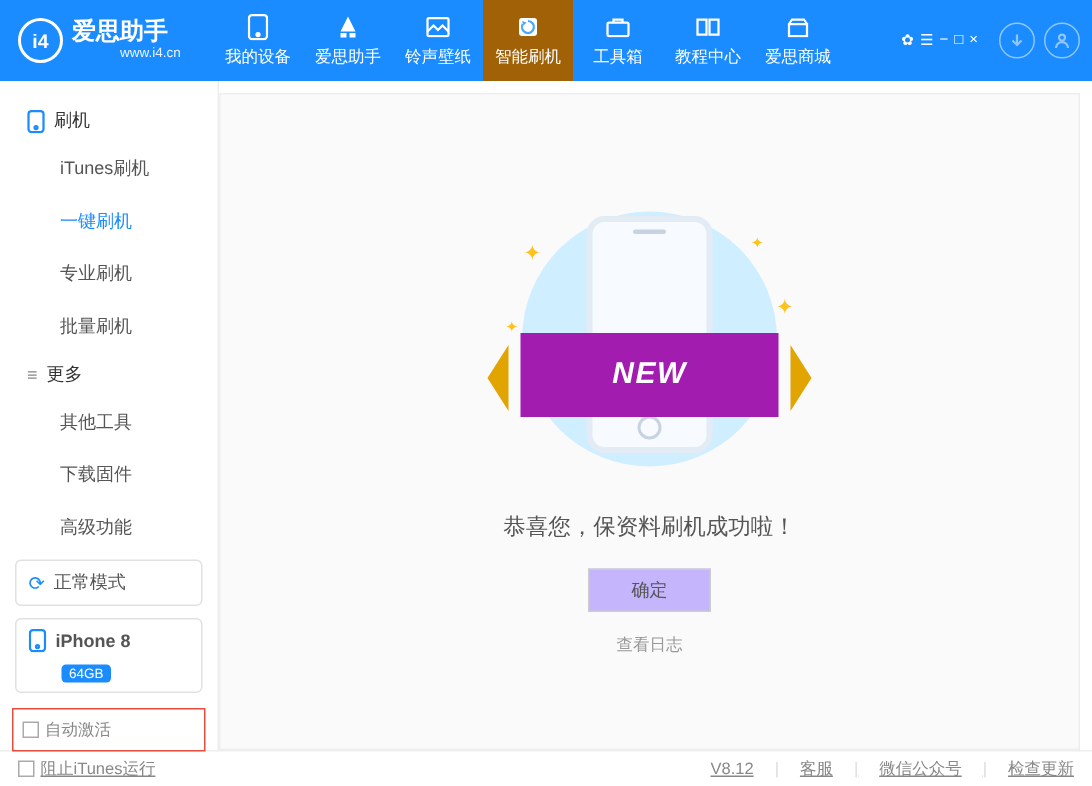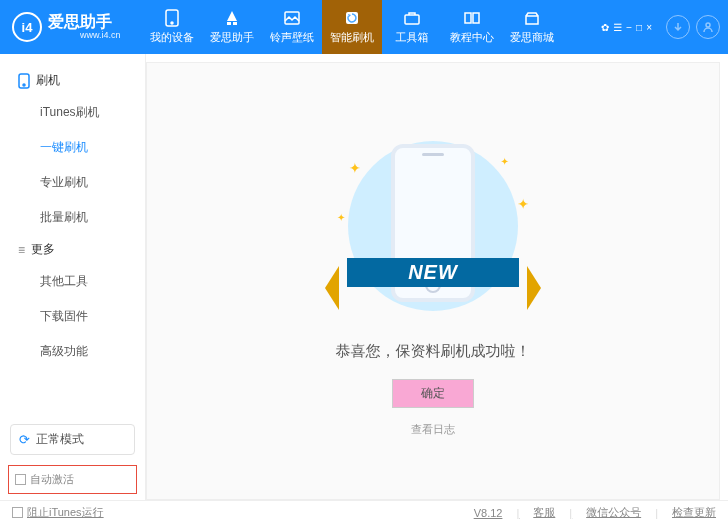--- a/index.html
+++ b/index.html
@@ -27,29 +27,29 @@
 .badge { display: inline-block; background: #1a8cff; color: #fff; font-size: 9px; padding: 1px 5px; border-radius: 3px; margin-left: 4px; }
 .bottom-options { border: 1px solid #e74c3c; margin: 6px 8px 6px 8px; padding: 6px; display: flex; gap: 12px; }
 .chk { display: flex; align-items: center; gap: 4px; font-size: 11px; color: #888; }
 .chk-box { width: 11px; height: 11px; border: 1px solid #aaa; display: inline-block; }
 .content { flex: 1; background: #fafafa; margin: 8px 8px 0 0; border: 1px solid #eee; display: flex; flex-direction: column; align-items: center; justify-content: center; }
 .illus { position: relative; width: 200px; height: 200px; margin-bottom: 16px; }
 .circle-bg { width: 170px; height: 170px; background: #cfeeff; border-radius: 50%; position: absolute; left: 15px; top: 15px; }
 .phone { position: absolute; width: 84px; height: 158px; left: 58px; top: 18px; background: #f7fbff; border: 4px solid #e3ebf5; border-radius: 12px; }
 .phone::before { content: ""; position: absolute; top: 5px; left: 50%; transform: translateX(-50%); width: 22px; height: 3px; background: #c9d2e1; border-radius: 2px; }
 .phone::after { content: ""; position: absolute; bottom: 5px; left: 50%; transform: translateX(-50%); width: 12px; height: 12px; border: 2px solid #c9d2e1; border-radius: 50%; }
-.ribbon { position: absolute; left: 14px; top: 96px; width: 172px; height: 29px; background: #0369a1; display: flex; align-items: center; justify-content: center; color: #fff; font-weight: bold; font-size: 20px; font-style: italic; letter-spacing: 1px; margin-top: 36px; }
+.ribbon { position: absolute; left: 14px; top: 96px; width: 172px; height: 56px; background: #a21caf; display: flex; align-items: center; justify-content: center; color: #fff; font-weight: bold; font-size: 20px; font-style: italic; letter-spacing: 1px; }
 .ribbon::before, .ribbon::after { content: ""; position: absolute; top: 8px; width: 0; height: 0; border: 22px solid transparent; }
 .ribbon::before { left: -22px; border-right: 14px solid #e2a400; border-left: none; }
 .ribbon::after { right: -22px; border-left: 14px solid #e2a400; border-right: none; }
 .star { position: absolute; color: #ffc21a; font-size: 14px; }
 .s1 { left: 16px; top: 34px; } .s2 { left: 4px; top: 86px; font-size: 10px; }
 .s3 { right: 24px; top: 30px; font-size: 10px; } .s4 { right: 4px; top: 70px; }
 .msg { font-size: 15px; color: #555; margin-bottom: 18px; }
-.ok-btn { border: 1px solid #ccc; background: #f9a8d4; padding: 5px 28px; font-size: 12px; color: #555; cursor: pointer; margin-bottom: 14px; }
+.ok-btn { border: 1px solid #ccc; background: #c4b5fd; padding: 5px 28px; font-size: 12px; color: #555; cursor: pointer; margin-bottom: 14px; }
 .log-link { font-size: 11px; color: #999; cursor: pointer; }
 .footer { height: 24px; border-top: 1px solid #eee; display: flex; align-items: center; font-size: 11px; color: #888; padding: 0 12px; gap: 14px; text-decoration: underline; }
 .footer .spacer { flex: 1; }
 .footer .sep { color: #ddd; }
 </style>
 </head>
 <body>
 
 <div class="header">
   <div class="logo-area">
@@ -164,20 +164,28 @@
     </div>
     <div class="sb-item">其他工具</div>
     <div class="sb-item">下载固件</div>
     <div class="sb-item">高级功能</div>
 
     <div class="sb-spacer"></div>
 
     <div class="sb-box">
       <span class="ic">⟳</span>
       <span>正常模式</span>
+    </div>
+    <div class="sb-box" style="flex-wrap:wrap">
+      <svg class="ic" width="12" height="16" viewBox="0 0 12 16" fill="none" stroke="#1a8cff" stroke-width="1.5">
+          <rect x="1" y="1" width="10" height="14" rx="2"></rect>
+          <circle cx="6" cy="12" r="1"></circle>
+        </svg>
+      <span style="font-weight:600">iPhone 8</span>
+      <div style="width:100%;padding-left:18px"><span class="badge">64GB</span></div>
     </div>
 
     <div class="bottom-options">
       <label class="chk">
           <span class="chk-box"></span>
           <span>自动激活</span>
         </label>
     </div>
   </div>
 

